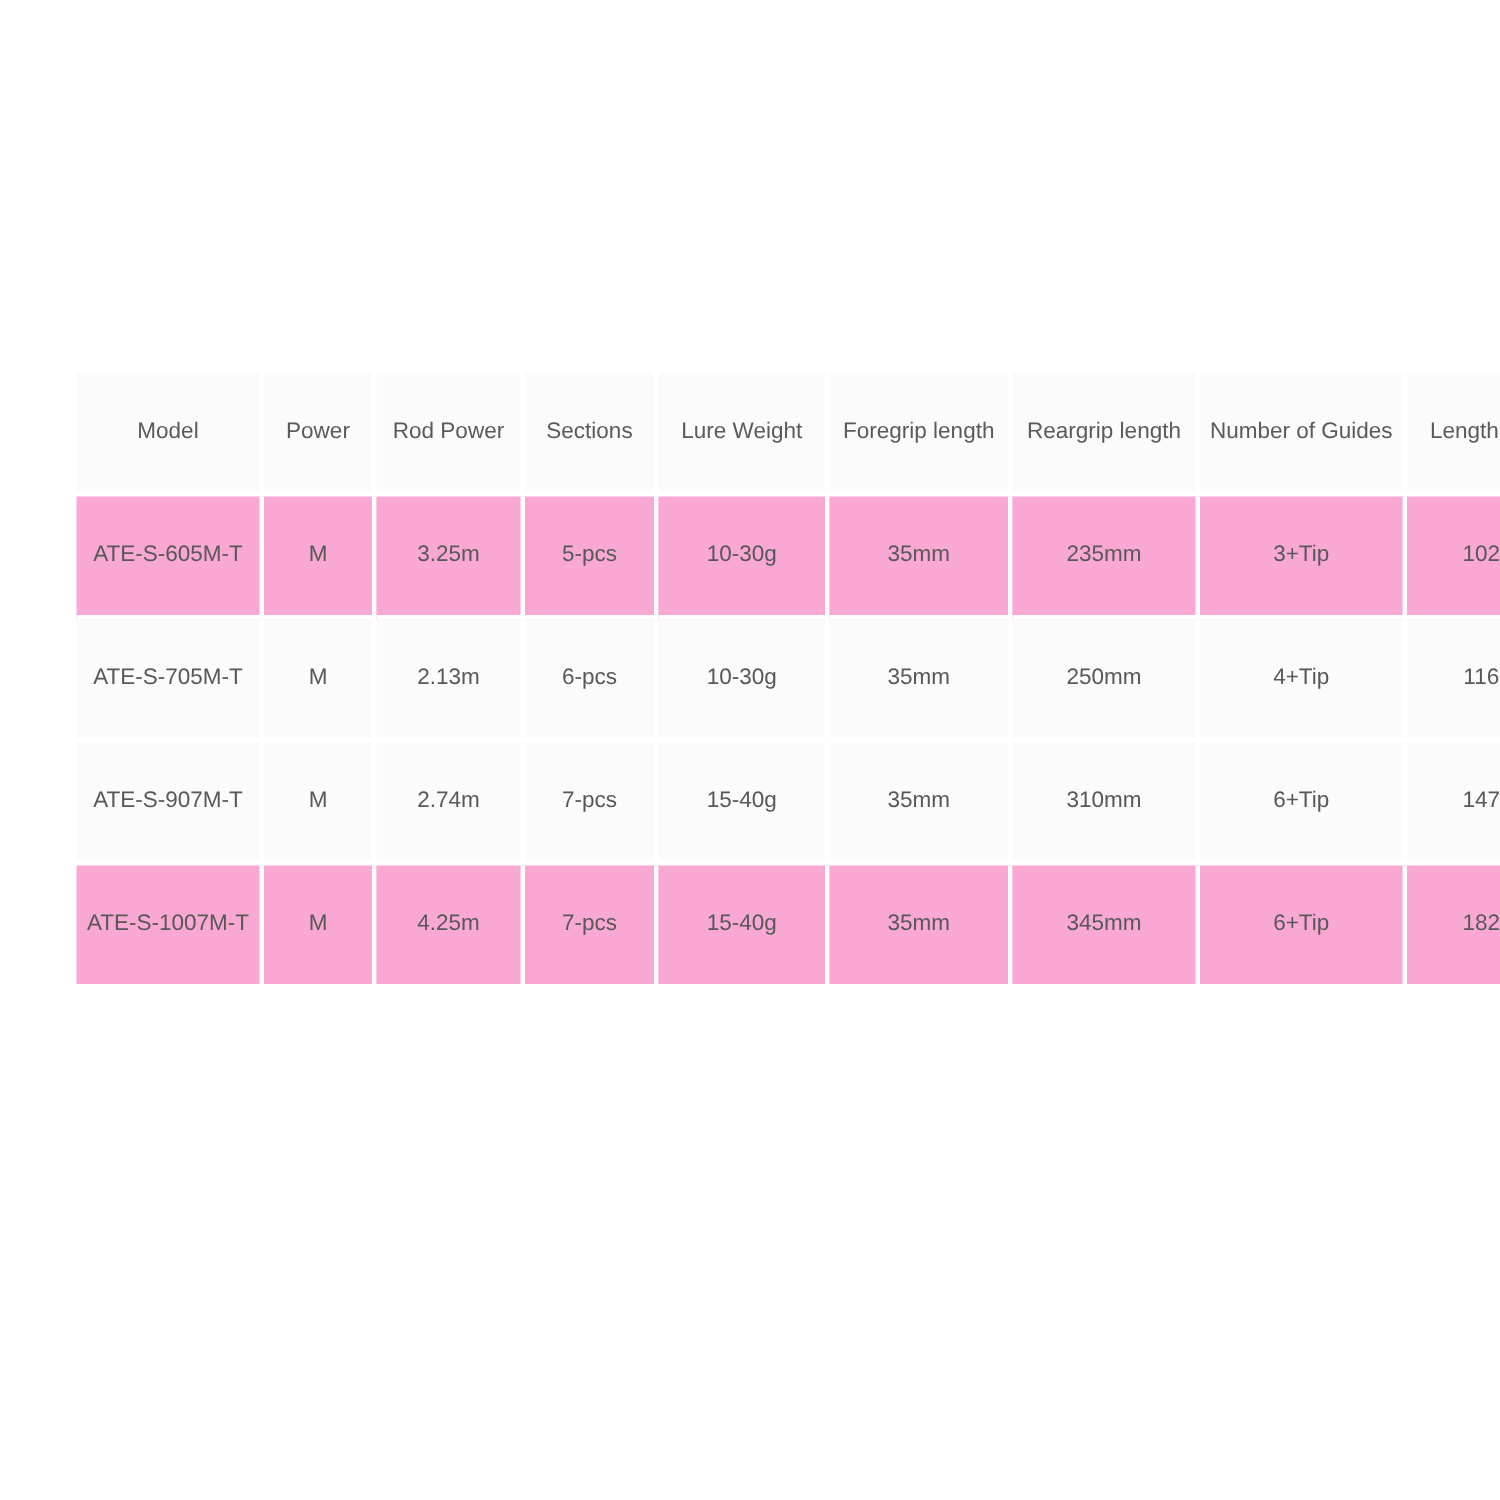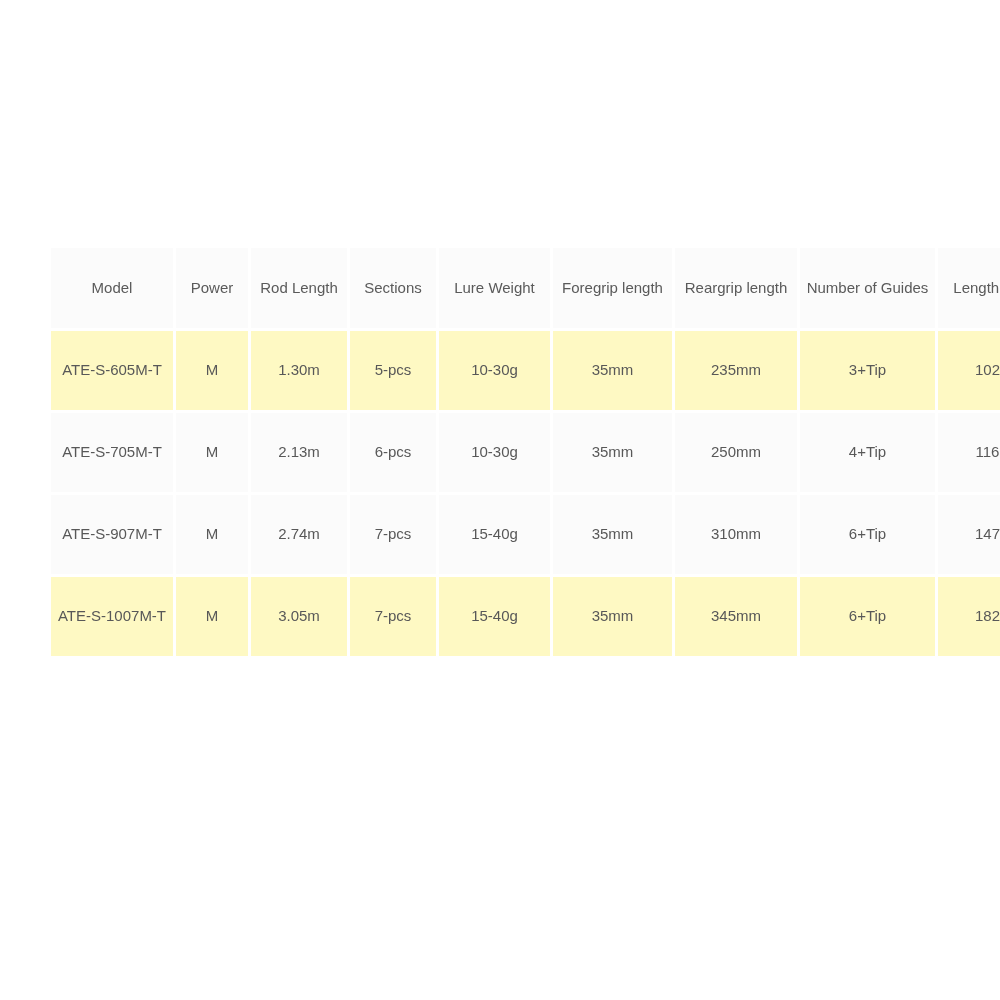--- a/index.html
+++ b/index.html
@@ -65,21 +65,21 @@
   }
   table.spec-table tr.header-row th {
     background: #fbfbfb;
     height: 72px;
     color: #5a5a5a;
   }
   table.spec-table tr.data-row td {
     height: 71px;
   }
   table.spec-table tr.row-shaded td {
-    background: #fef9c3;
+    background: #f9a8d4;
   }
   table.spec-table tr.row-plain td {
     background: #fbfbfb;
   }
   table.spec-table tr.data-row:last-child td {
     border-bottom: none;
   }
 </style>
 </head>
 <body>
@@ -95,34 +95,34 @@
           <col class="c4">
         <col class="c5">
           <col class="c6">
           <col class="c7">
           <col class="c8">
       </colgroup>
       <thead>
         <tr class="header-row">
           <th>Model</th>
           <th>Power</th>
-          <th>Rod Length</th>
+          <th>Rod Power</th>
           <th>Sections</th>
           <th>Lure Weight</th>
           <th>Foregrip length</th>
           <th>Reargrip length</th>
           <th>Number of Guides</th>
           <th>Length (g)</th>
         </tr>
       </thead>
       <tbody>
         <tr class="data-row row-shaded">
           <td>ATE-S-605M-T</td>
           <td>M</td>
-          <td>1.30m</td>
+          <td>3.25m</td>
           <td>5-pcs</td>
           <td>10-30g</td>
           <td>35mm</td>
           <td>235mm</td>
           <td>3+Tip</td>
           <td>102</td>
         </tr>
         <tr class="data-row row-plain">
           <td>ATE-S-705M-T</td>
           <td>M</td>
@@ -141,21 +141,21 @@
           <td>7-pcs</td>
           <td>15-40g</td>
           <td>35mm</td>
           <td>310mm</td>
           <td>6+Tip</td>
           <td>147</td>
         </tr>
         <tr class="data-row row-shaded">
           <td>ATE-S-1007M-T</td>
           <td>M</td>
-          <td>3.05m</td>
+          <td>4.25m</td>
           <td>7-pcs</td>
           <td>15-40g</td>
           <td>35mm</td>
           <td>345mm</td>
           <td>6+Tip</td>
           <td>182</td>
         </tr>
       </tbody>
     </table>
   </div>

